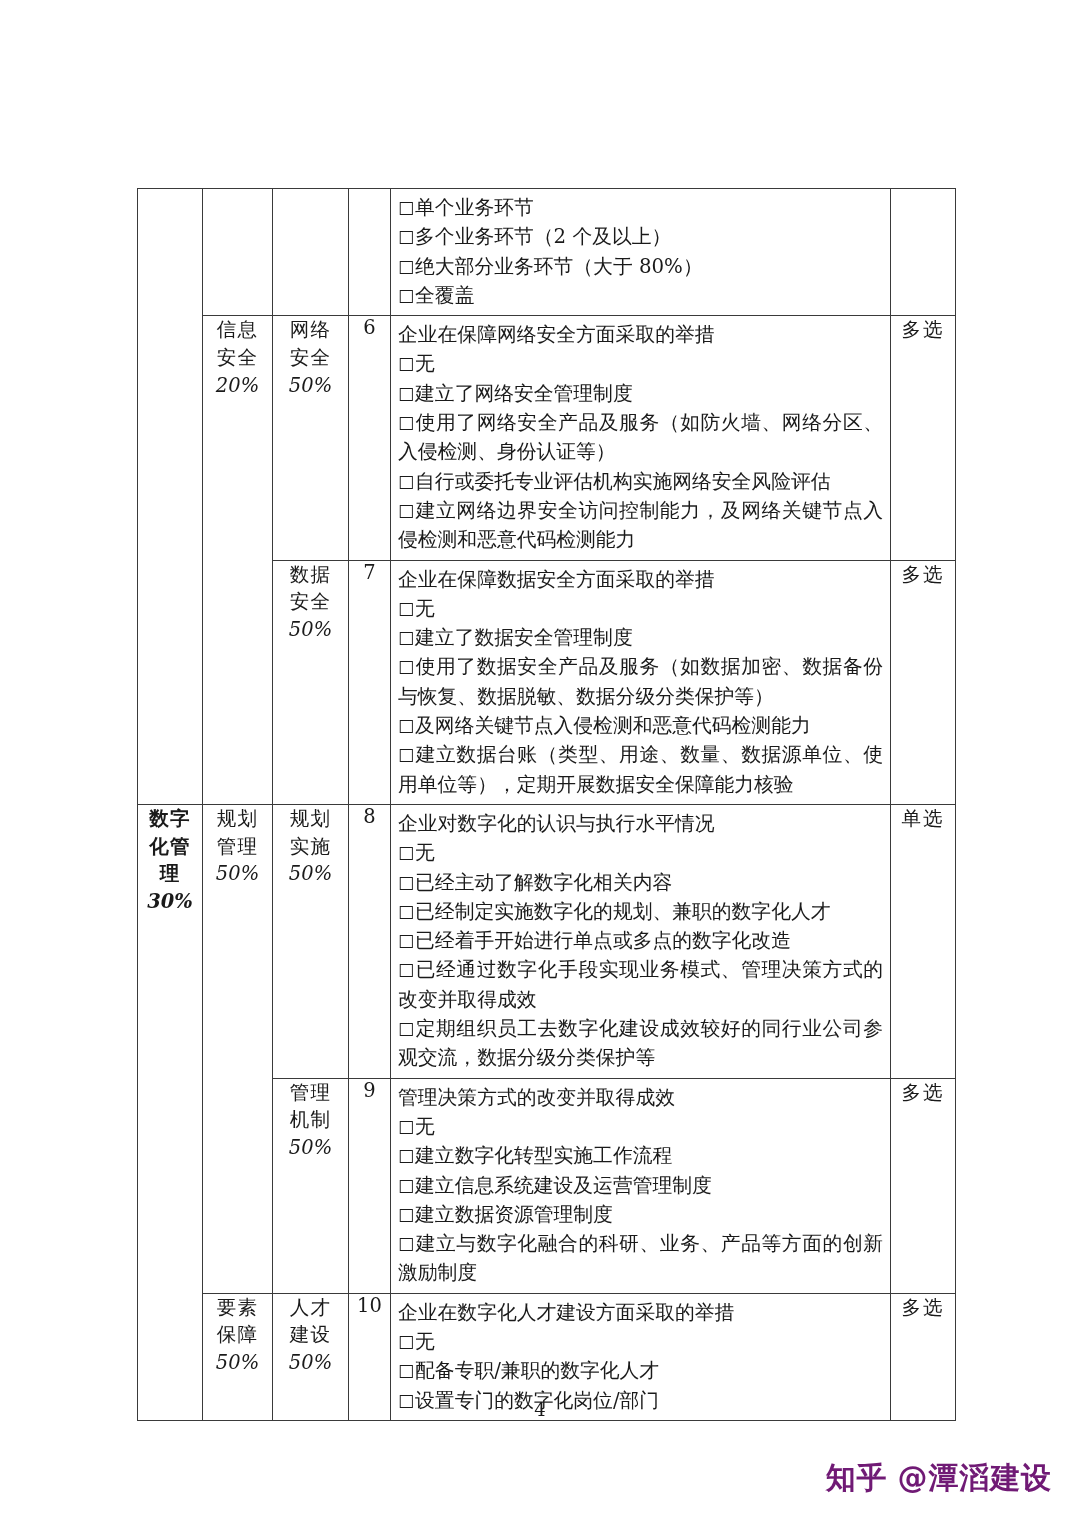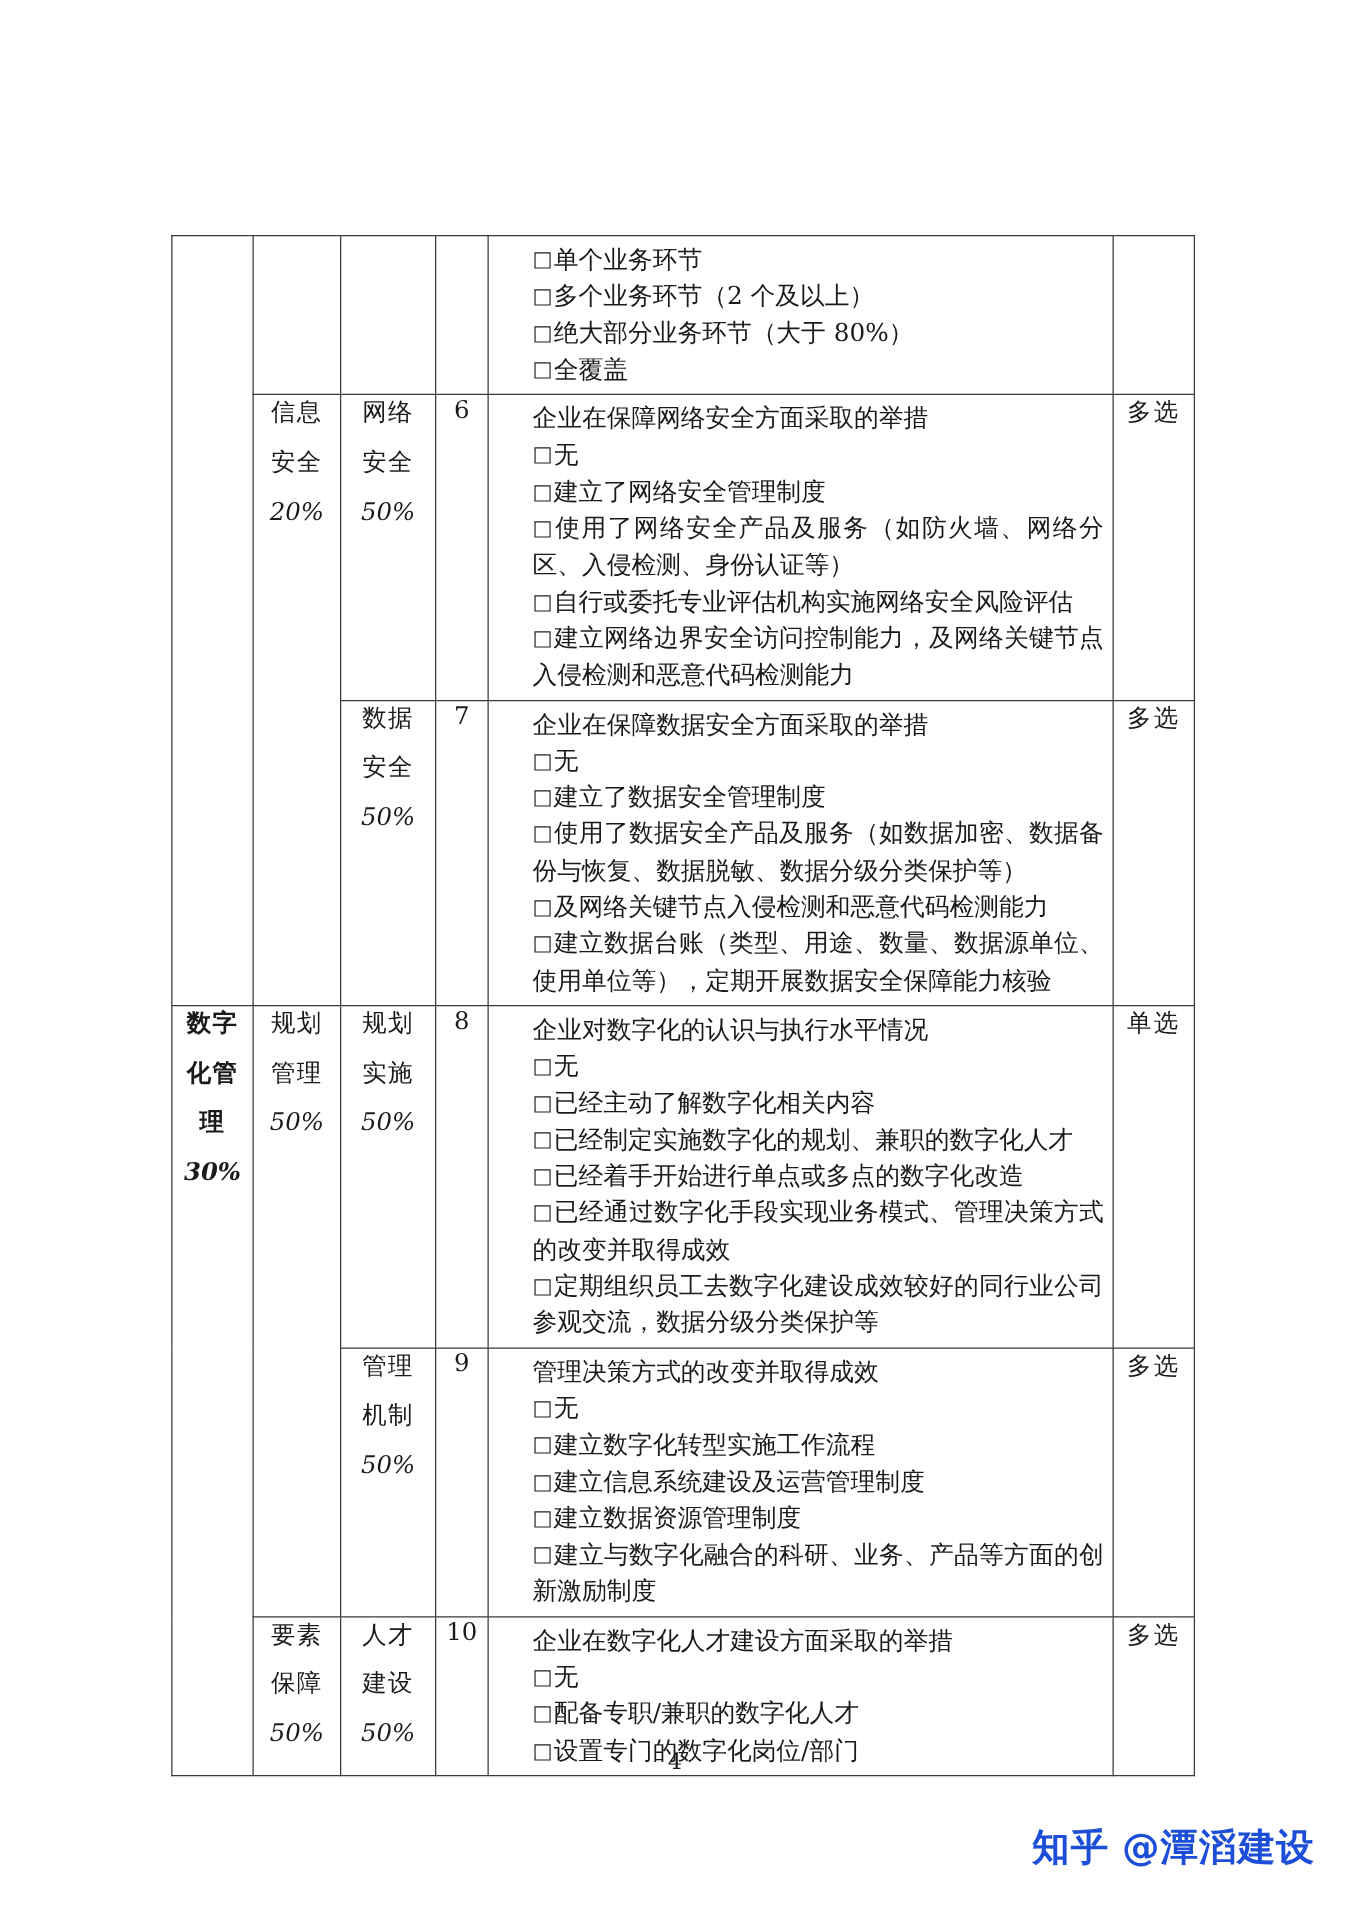--- a/index.html
+++ b/index.html
@@ -50,21 +50,20 @@
   .c6 { width: 65px; }
 
   
   .vcenter {
     display: flex;
     flex-direction: column;
     align-items: center;
     justify-content: center;
     height: 100%;
     box-sizing: border-box;
-    gap: 12px;
   }
   .stack-line {
     display: block;
     text-align: center;
     font-size: 19.5px;
     line-height: 1.42;
     letter-spacing: 0.06em;
     white-space: nowrap;
   }
   .stack-line.pct {
@@ -91,21 +90,20 @@
     letter-spacing: 0.1em;
   }
 
   
   .qbody {
     padding: 4px 7px 5px 7px;
     font-size: 19.8px;
     line-height: 1.48;
     text-align: justify;
     text-justify: inter-ideograph;
-    margin-left: 28px;
   }
   .qhead {
     display: block;
   }
   .opt {
     display: block;
     text-indent: 0;
   }
   .opt::before {
     content: "\25A1";
@@ -125,21 +123,21 @@
     color: #1a1a1a;
   }
 
   .watermark {
     position: absolute;
     right: 28px;
     top: 1458px;
     font-family: "DejaVu Sans", "Liberation Sans", sans-serif;
     font-size: 30px;
     font-weight: 700;
-    color: #1d4ed8;
+    color: #701a75;
     letter-spacing: 0.03em;
     white-space: nowrap;
   }
   .watermark .wm-handle { margin-left: 10px; }
 </style>
 </head>
 <body>
 
 <div class="page">
 

